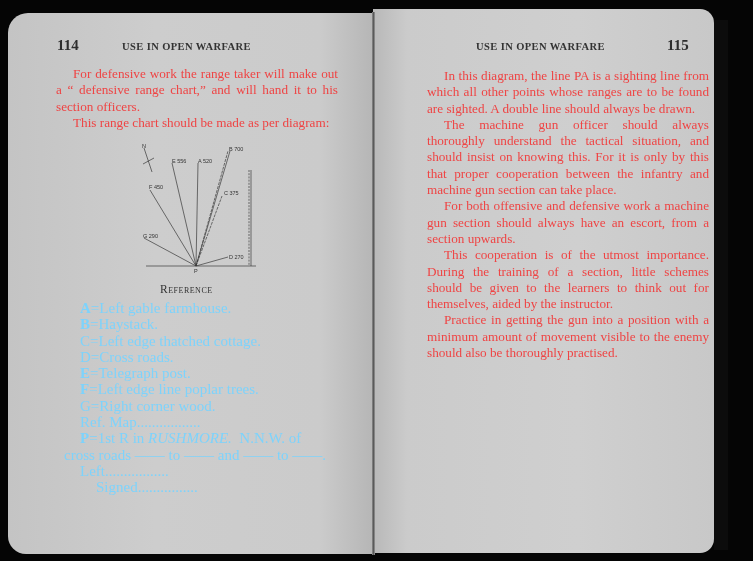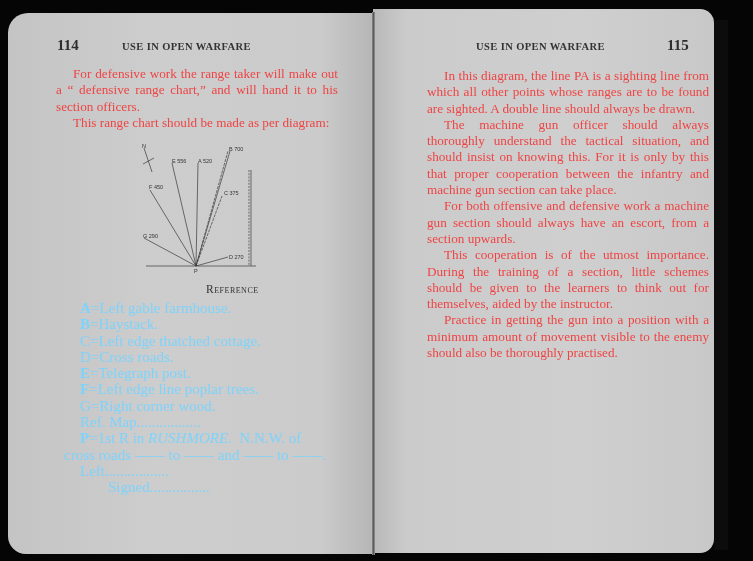--- a/index.html
+++ b/index.html
@@ -32,21 +32,20 @@
   .running-head {
     position:absolute; font-size:10.5px; font-weight:bold; letter-spacing:0.4px; color:#333;
   }
   .text {
     position:absolute; font-size:13.2px; line-height:16.3px; color:#ef4444; text-align:justify;
   }
   .text p { margin:0; text-indent:17px; }
   #ref-title {
     position:absolute; left:160px; top:283px; font-size:11.5px; letter-spacing:0.5px; color:#333;
     font-variant: small-caps;
-    margin-left: 46px;
   }
   #ref-list {
     position:absolute; left:80px; top:300px; width:290px; font-size:15px; line-height:16.3px; color:#7dd3fc;
   }
   .ref-row { white-space:nowrap; }
   .ref-row b { font-weight:bold; }
   .italic-r { font-style:italic; }
   #diagram { position:absolute; left:138px; top:142px; width:124px; height:132px; }
   #diagram text { font-family:"Liberation Sans", sans-serif; font-size:5.5px; fill:#333; }
 </style>
@@ -105,21 +104,21 @@
   <div class="ref-row"><b>B</b>=<span>Haystack.</span></div>
   <div class="ref-row"><span>C</span>=<span>Left edge thatched cottage.</span></div>
   <div class="ref-row"><span>D</span>=<span>Cross roads.</span></div>
   <div class="ref-row"><b>E</b>=<span>Telegraph post.</span></div>
   <div class="ref-row"><b>F</b>=<span>Left edge line poplar trees.</span></div>
   <div class="ref-row"><span>G</span>=<span>Right corner wood.</span></div>
   <div class="ref-row">Ref. Map.................</div>
   <div class="ref-row"><b>P</b><span>=1st R in </span><span class="italic-r">RUSHMORE.</span><span style="white-space:pre">  N.N.W. of</span></div>
   <div class="ref-row" style="margin-left:-16px;">cross roads —— to —— and —— to ——.</div>
   <div class="ref-row">Left.................</div>
-  <div class="ref-row" style="margin-left:28px;">Signed................</div>
+  <div class="ref-row" style="margin-left:16px;">Signed................</div>
 </div>
 
 <div class="running-head" style="left:476px; top:41px;">USE IN OPEN WARFARE</div>
 <div class="page-num" style="left:667px; top:37px;">115</div>
 
 <div class="text" style="left:411px; top:68px; width:282px;margin-left:16px;">
   <p>In this diagram, the line PA is a sighting line from which all other points whose ranges are to be found are sighted. A double line should always be drawn.</p>
   <p>The machine gun officer should always thoroughly understand the tactical situation, and should insist on knowing this. For it is only by this that proper cooperation between the infantry and machine gun section can take place.</p>
   <p>For both offensive and defensive work a machine gun section should always have an escort, from a section upwards.</p>
   <p>This cooperation is of the utmost importance. During the training of a section, little schemes should be given to the learners to think out for themselves, aided by the instructor.</p>

